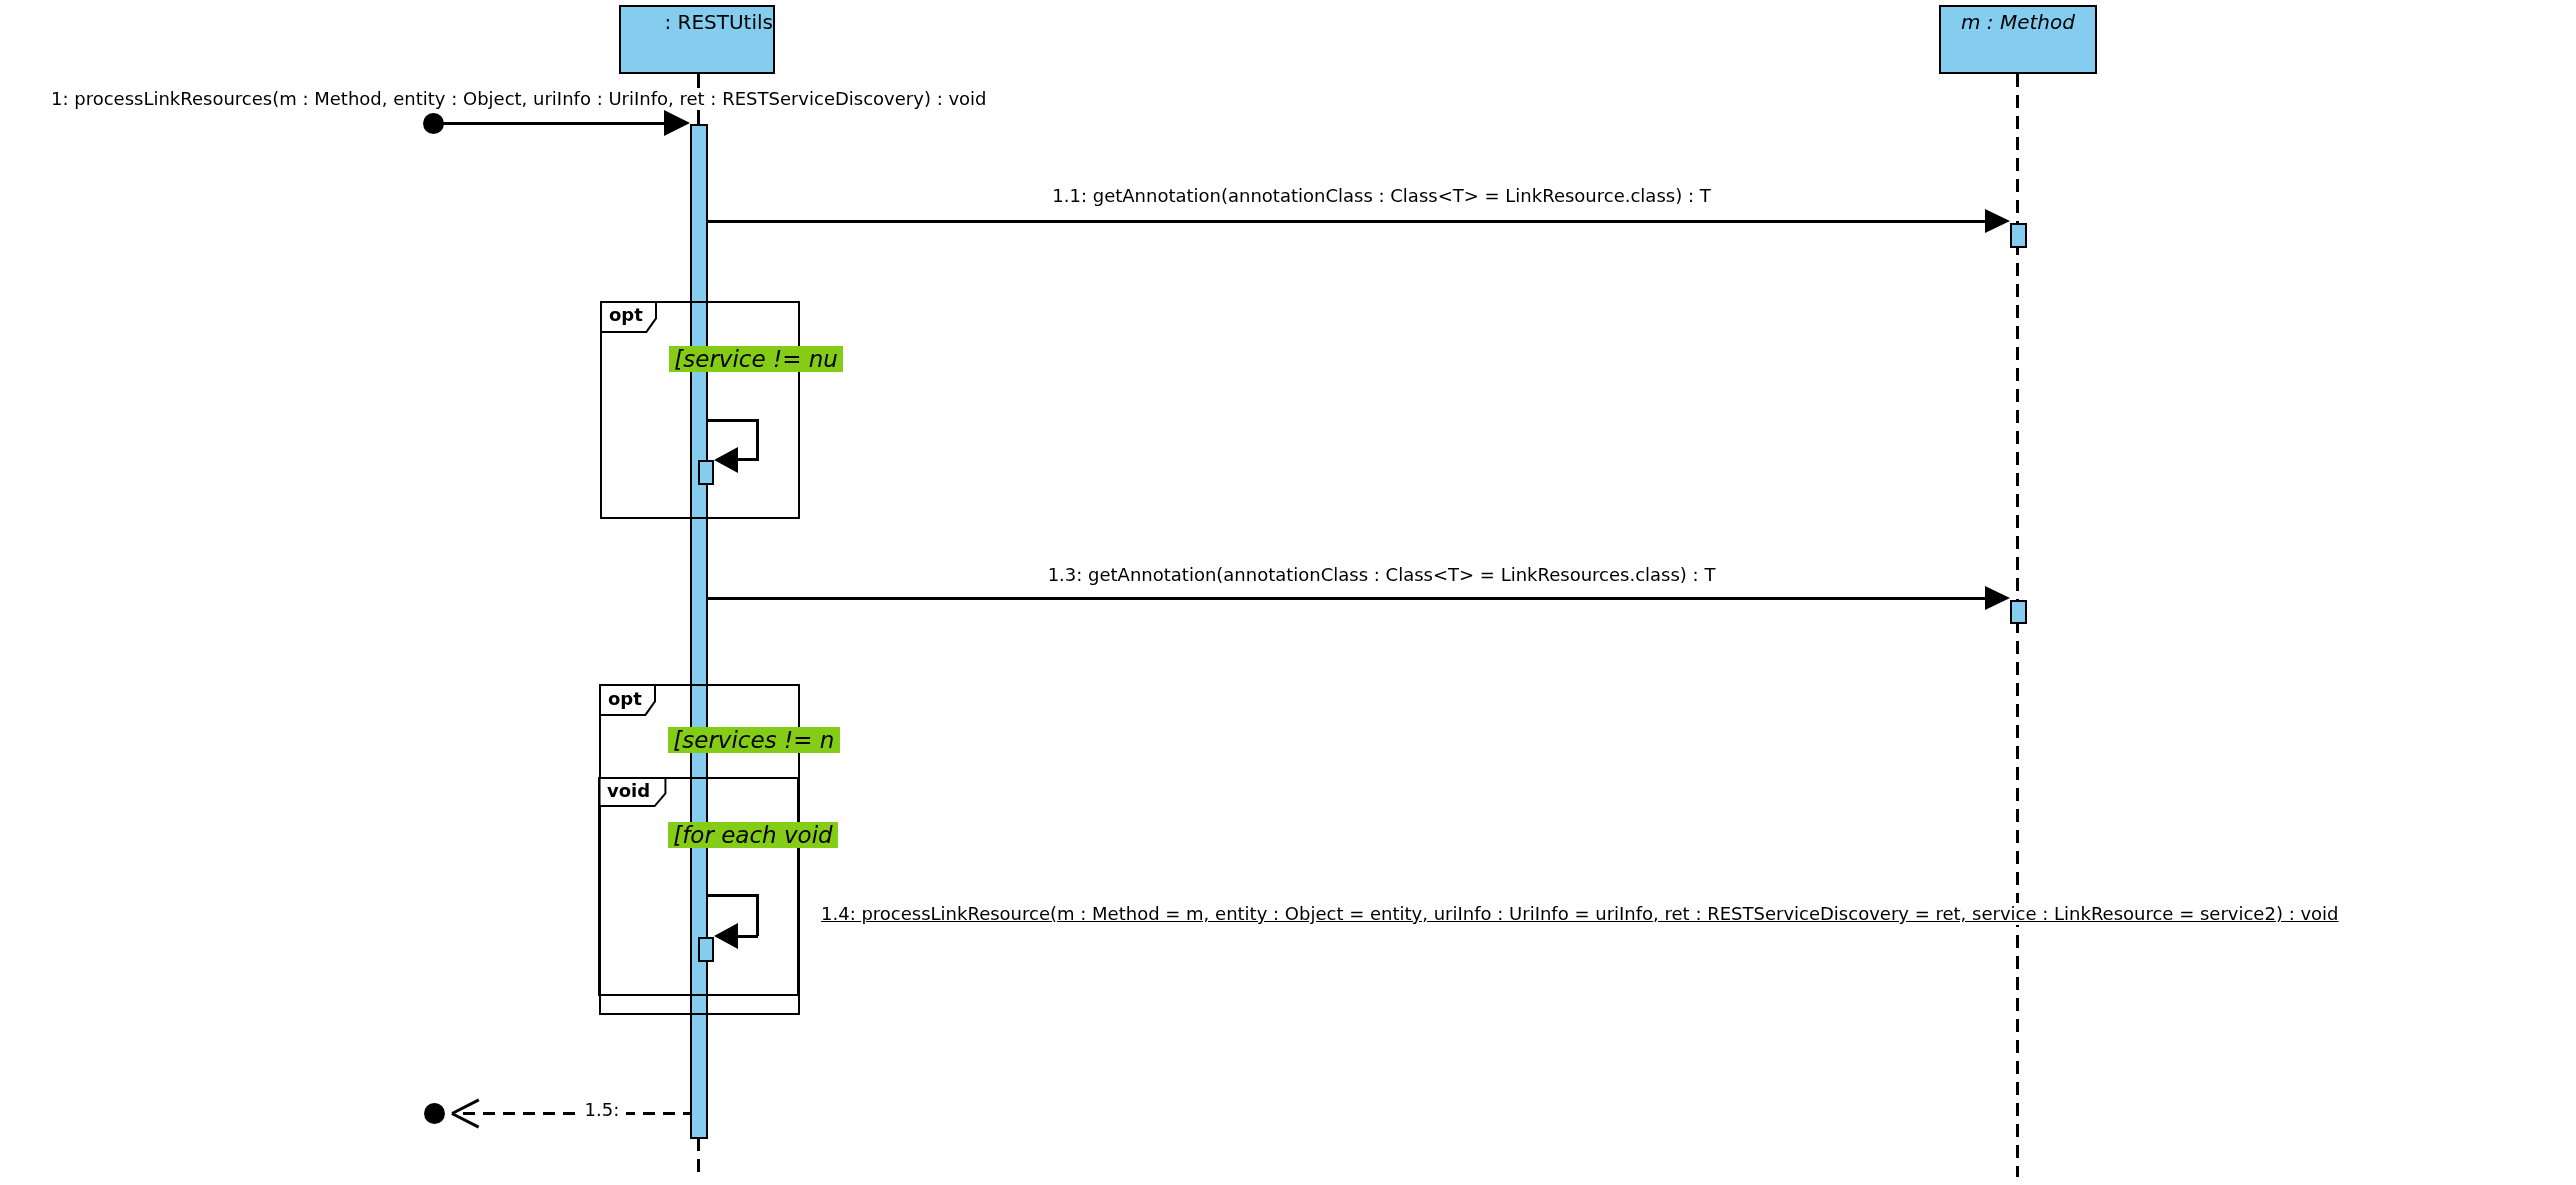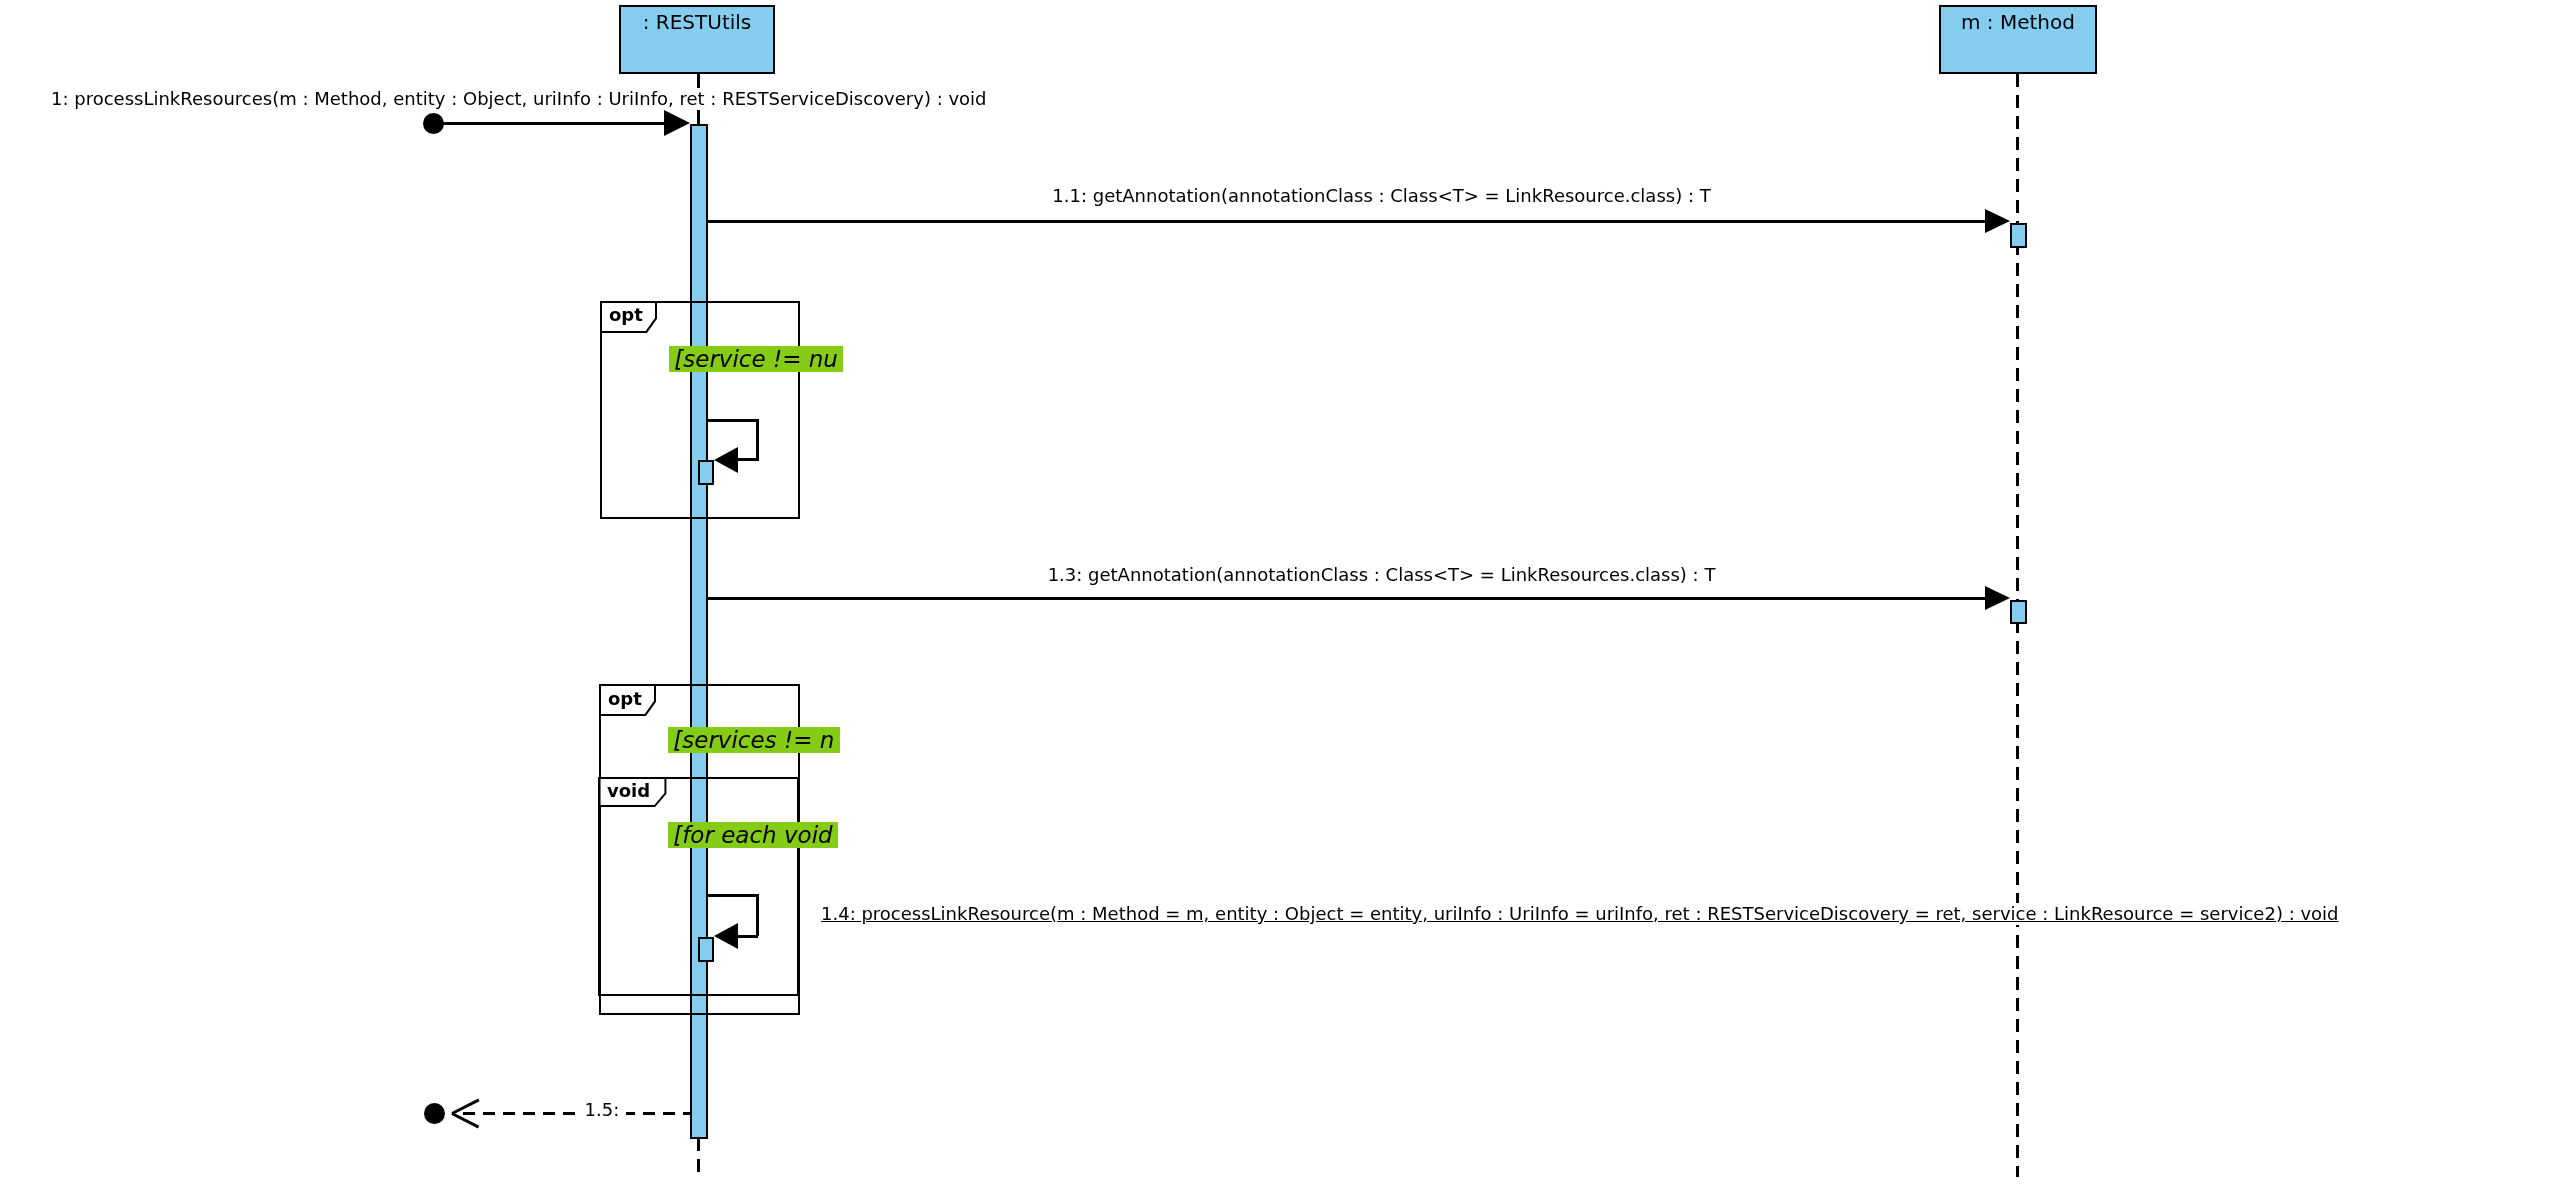--- a/index.html
+++ b/index.html
@@ -98,24 +98,24 @@
 <body>
 
 <div class="diagram">
 
   <div class="abs vsolid" style="left:697px;top:74px;width:2.6px;height:50px;"></div>
   <div class="abs vdash" style="left:697px;top:1138px;width:2.6px;height:42px;"></div>
   <div class="abs vdash" style="left:2016px;top:74px;width:2.6px;height:1103px;"></div>
 
   <div class="abs act" style="left:690px;top:124px;width:18px;height:1015px;"></div>
 
-  <div class="abs pbox" style="left:619px;top:5.3px;width:156px;height:69px;">
+  <div class="abs pbox" style="left:619px;top:5.3px;width:156px;height:69px;text-align:right;">
     <span>: RESTUtils</span>
   </div>
-  <div class="abs pbox" style="left:1939px;top:5.3px;width:158px;height:69px;">
+  <div class="abs pbox" style="left:1939px;top:5.3px;width:158px;height:69px;font-style:italic;">
     <span>m : Method</span>
   </div>
 
   <div class="abs frag" style="left:600px;top:301px;width:200px;height:218px;"></div>
   <svg class="abs" style="left:600px;top:301px;" width="57" height="32" viewBox="0 0 86 48">
     <path d="M1.5 1.5 H84.5 V26 L70 46.5 H1.5 Z" fill="#ffffff" stroke="#000000" stroke-width="3"></path>
   </svg>
   <div class="abs fraglabel" style="left:609px;top:305px;">opt</div>
   <div class="abs guard" style="left:669px;top:346px;">[service != nu</div>
 

